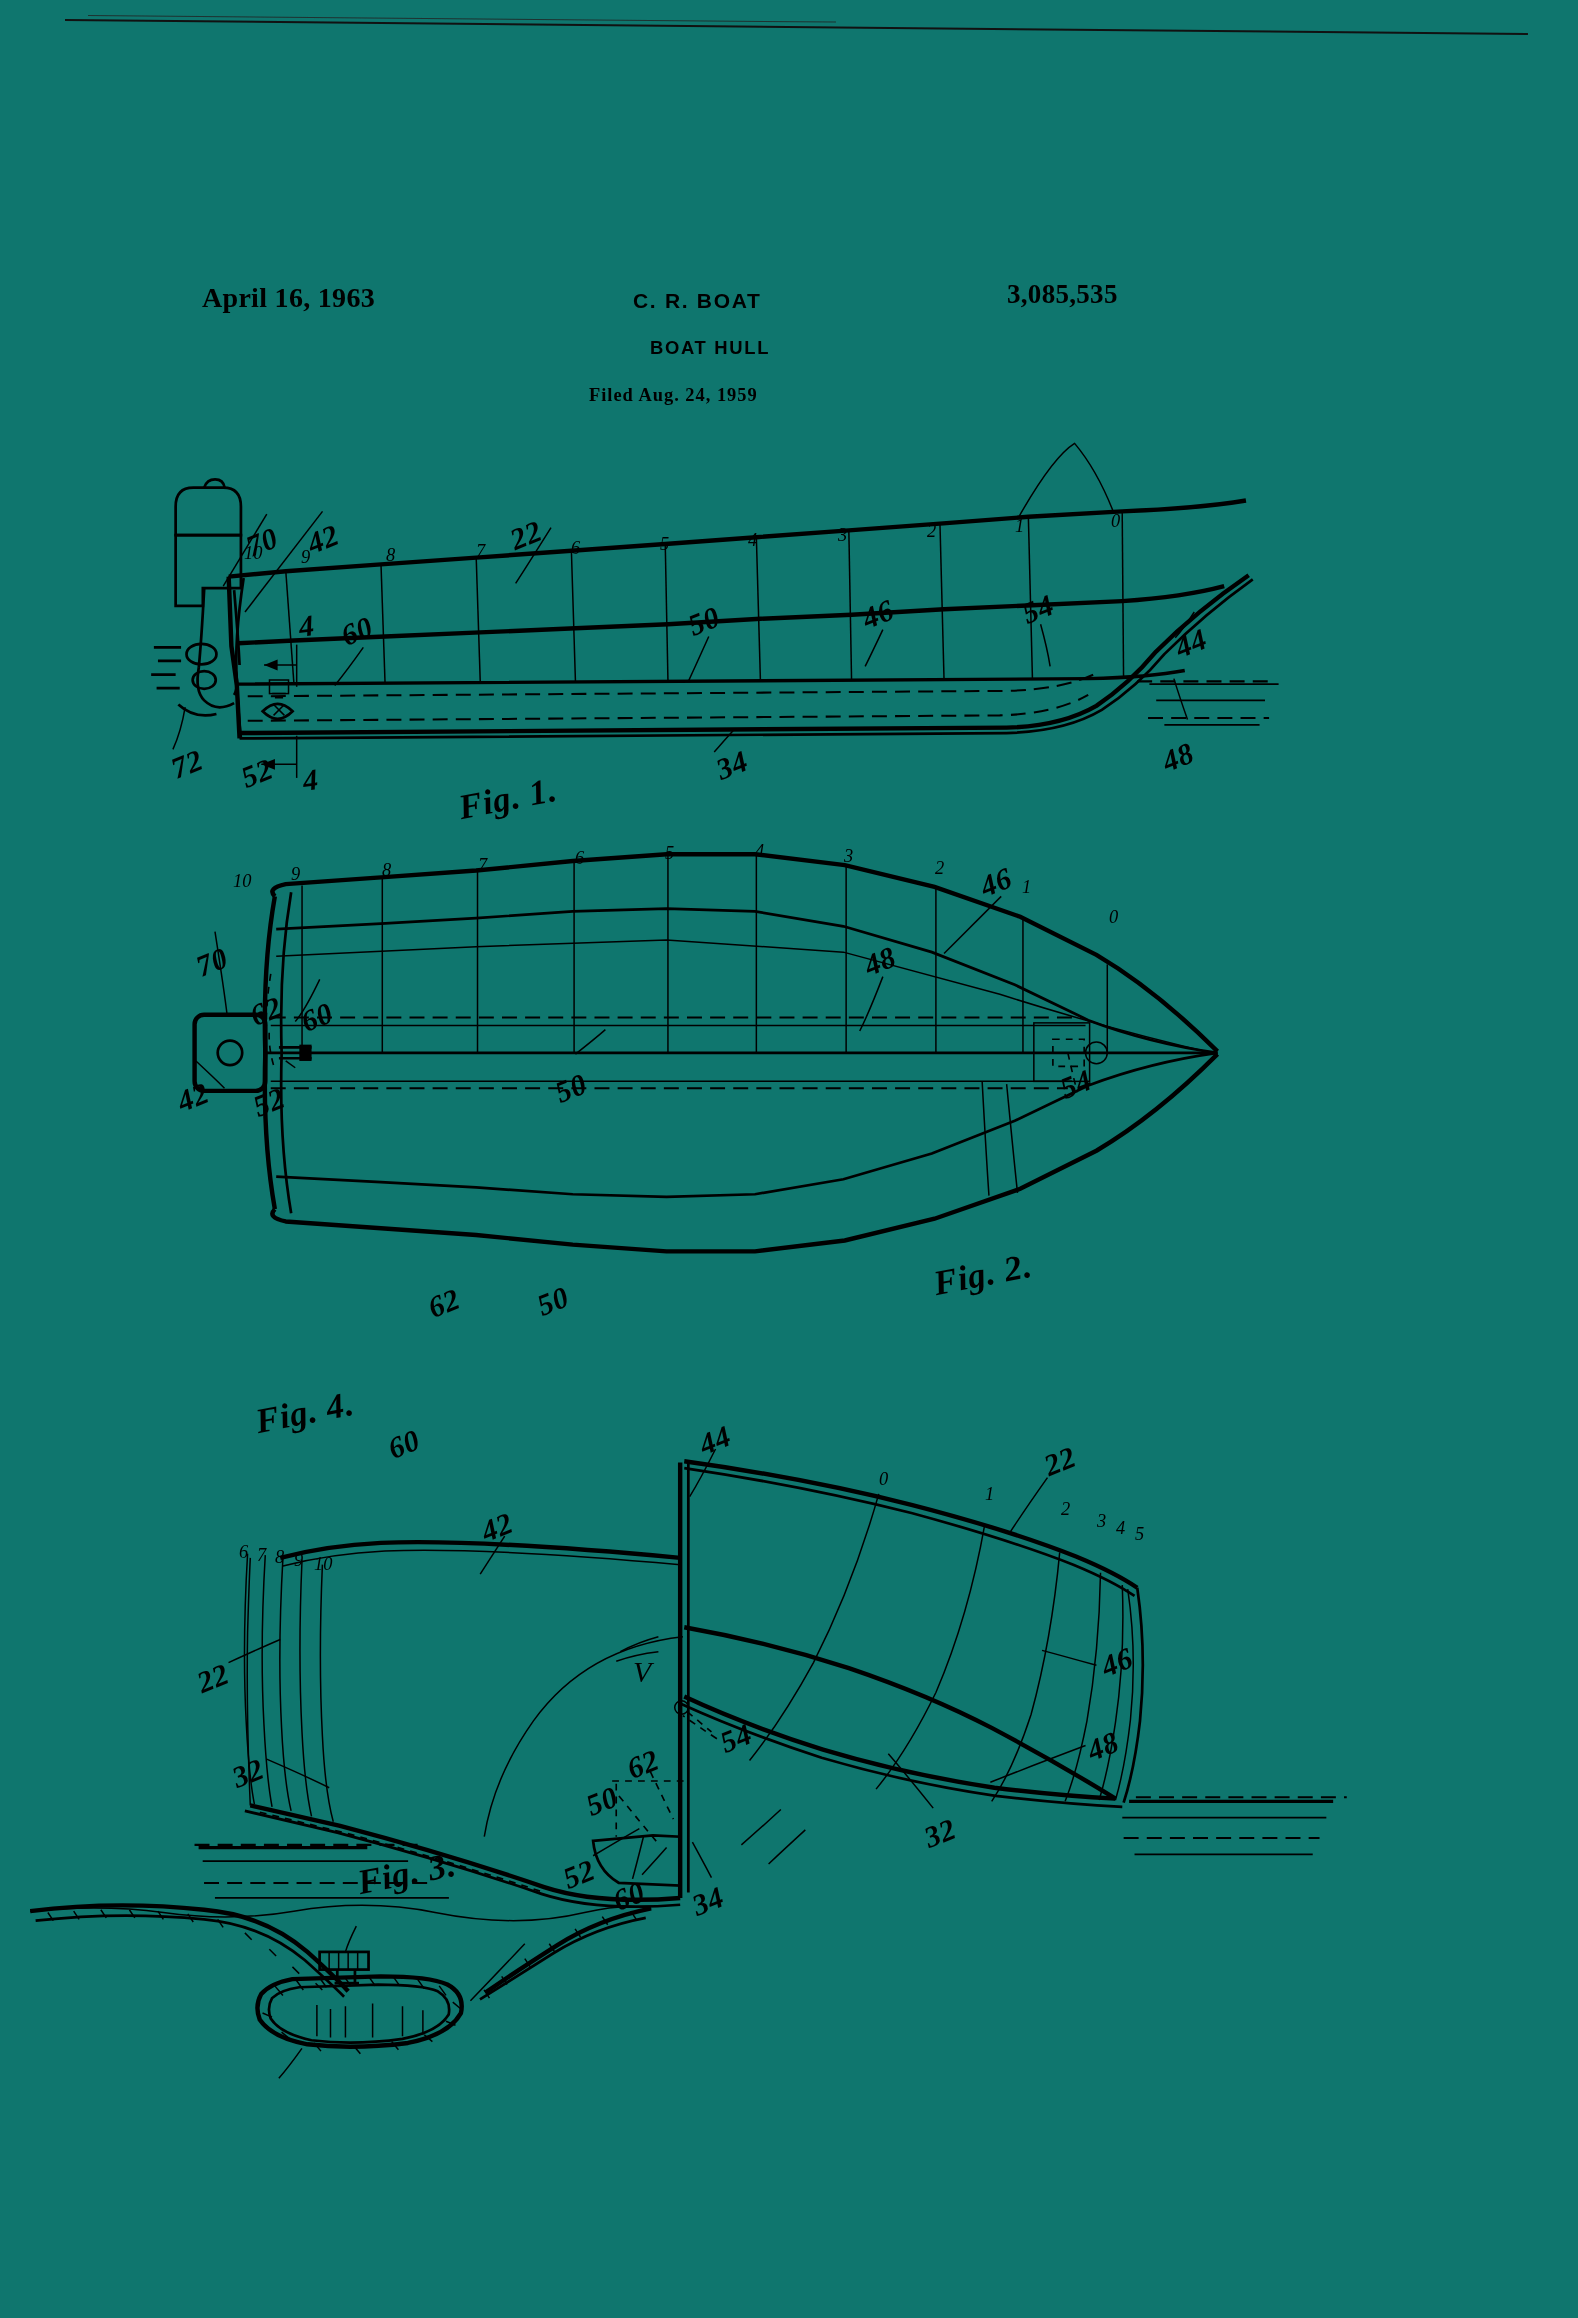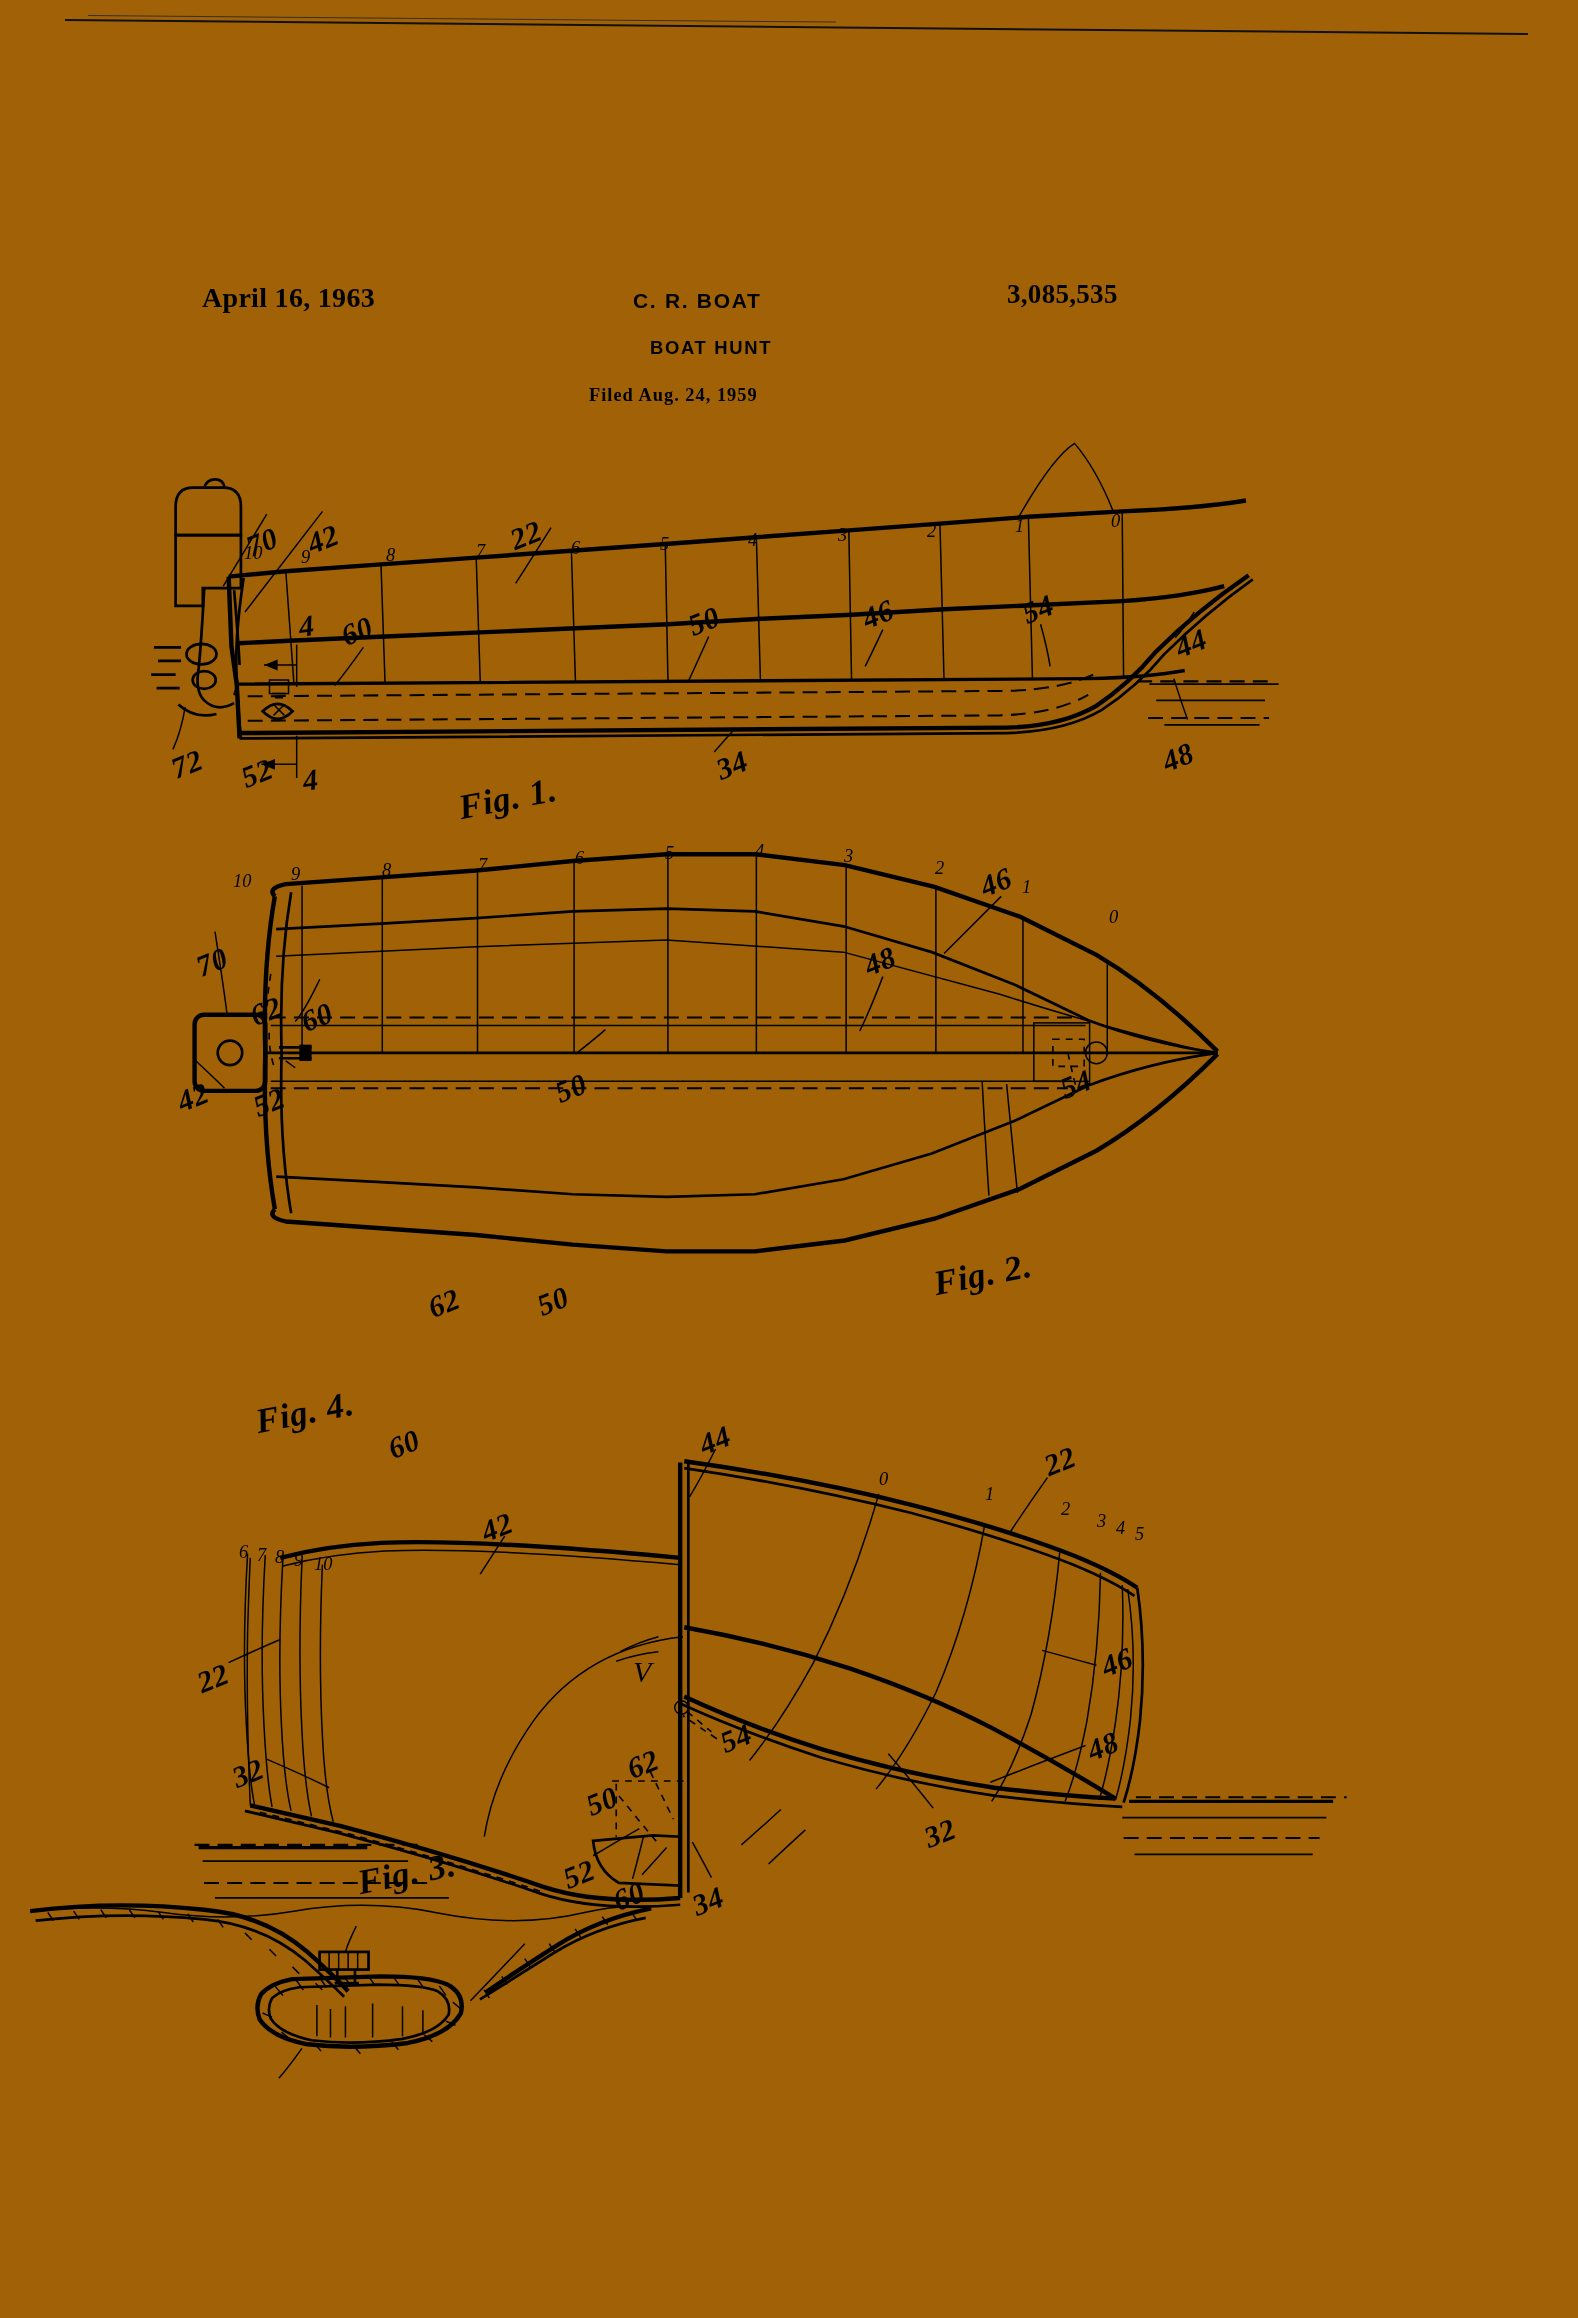--- a/index.html
+++ b/index.html
@@ -1,21 +1,21 @@
 <!DOCTYPE html>
 <html style="font-size:11px"><head>
 <meta charset="utf-8">
 <title>Patent Drawing</title>
 <style>
   html,body{margin:0;padding:0;background:#fff;}
   body{
     width:1578px;height:2319px;position:relative;overflow:hidden;
     font-family:"Liberation Serif", serif;color:#000;
   }
-  .page{position:absolute;inset:0;background:#a16207;}
+  .page{position:absolute;inset:0;background:#0f766e;}
 
   
   .scanedge{position:absolute;left:65px;top:19px;width:1463px;height:2px;
     background:#111;transform:rotate(0.55deg);transform-origin:left center;}
   .scanedge2{position:absolute;left:88px;top:15px;width:748px;height:1.4px;
     background:#222;transform:rotate(0.5deg);transform-origin:left center;opacity:.8;}
 
   
   .hdr{position:absolute;left:0;top:0;width:1578px;}
   .hdr .date{position:absolute;left:202px;top:282px;font-size:28px;font-weight:bold;
@@ -59,21 +59,21 @@
 
 <div class="page">
 
   <div class="scanedge"></div>
   <div class="scanedge2"></div>
 
   <div class="hdr">
     <div class="date">April 16, 1963</div>
     <div class="inventor">C. R. BOAT</div>
     <div class="patno">3,085,535</div>
-    <div class="title">BOAT HUNT</div>
+    <div class="title">BOAT HULL</div>
     <div class="filed">Filed Aug. 24, 1959</div>
   </div>
 
   <svg class="fig" style="left:0;top:0;" width="1578" height="816" viewBox="0 0 2320 1200">
 
     <g>
       <path class="md" d="M258 745 q0-28 26-28 h44 q26 0 26 28 v42 h-96 z"></path>
       <path class="md" d="M300 717 q4-12 16-12 q12 0 14 12"></path>
       <path class="md" d="M258 787 h96 v78 h-56 v26 h-40 z"></path>
       <path class="md" d="M300 866 q-4 74 -8 116"></path>

